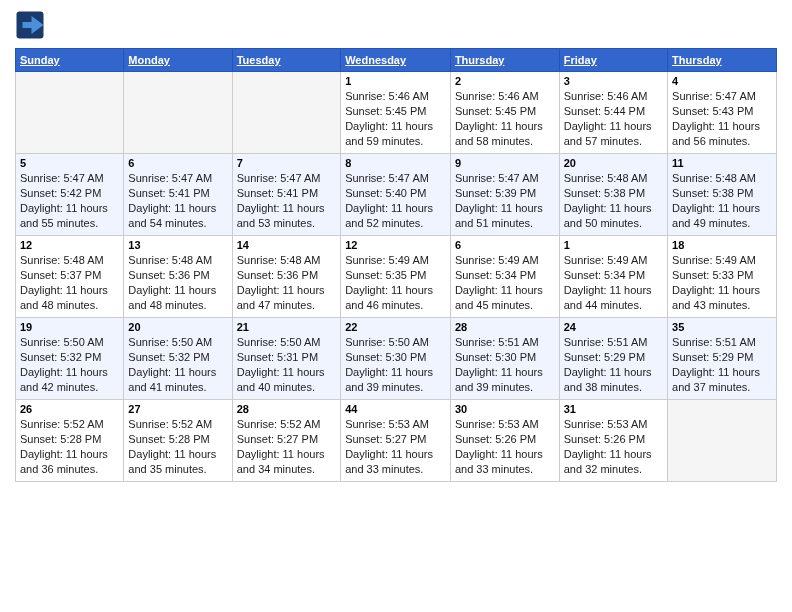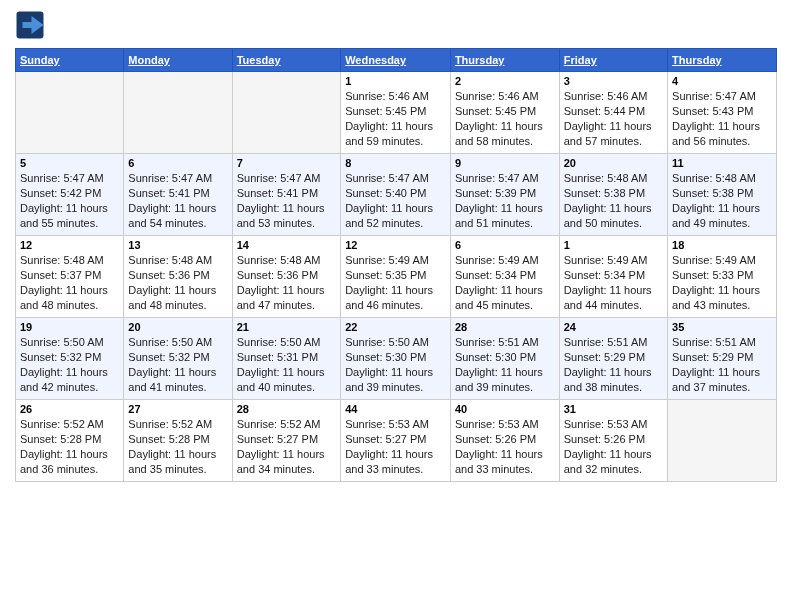--- a/index.html
+++ b/index.html
@@ -338,21 +338,21 @@
 and 34 minutes.</div>
           </td>
           <td>
             <div class="day-num">44</div>
             <div class="day-info" style="white-space: pre-line;">Sunrise: 5:53 AM
 Sunset: 5:27 PM
 Daylight: 11 hours
 and 33 minutes.</div>
           </td>
           <td>
-            <div class="day-num">40</div>
+            <div class="day-num">30</div>
             <div class="day-info" style="white-space: pre-line;">Sunrise: 5:53 AM
 Sunset: 5:26 PM
 Daylight: 11 hours
 and 33 minutes.</div>
           </td>
           <td>
             <div class="day-num">31</div>
             <div class="day-info" style="white-space: pre-line;">Sunrise: 5:53 AM
 Sunset: 5:26 PM
 Daylight: 11 hours

